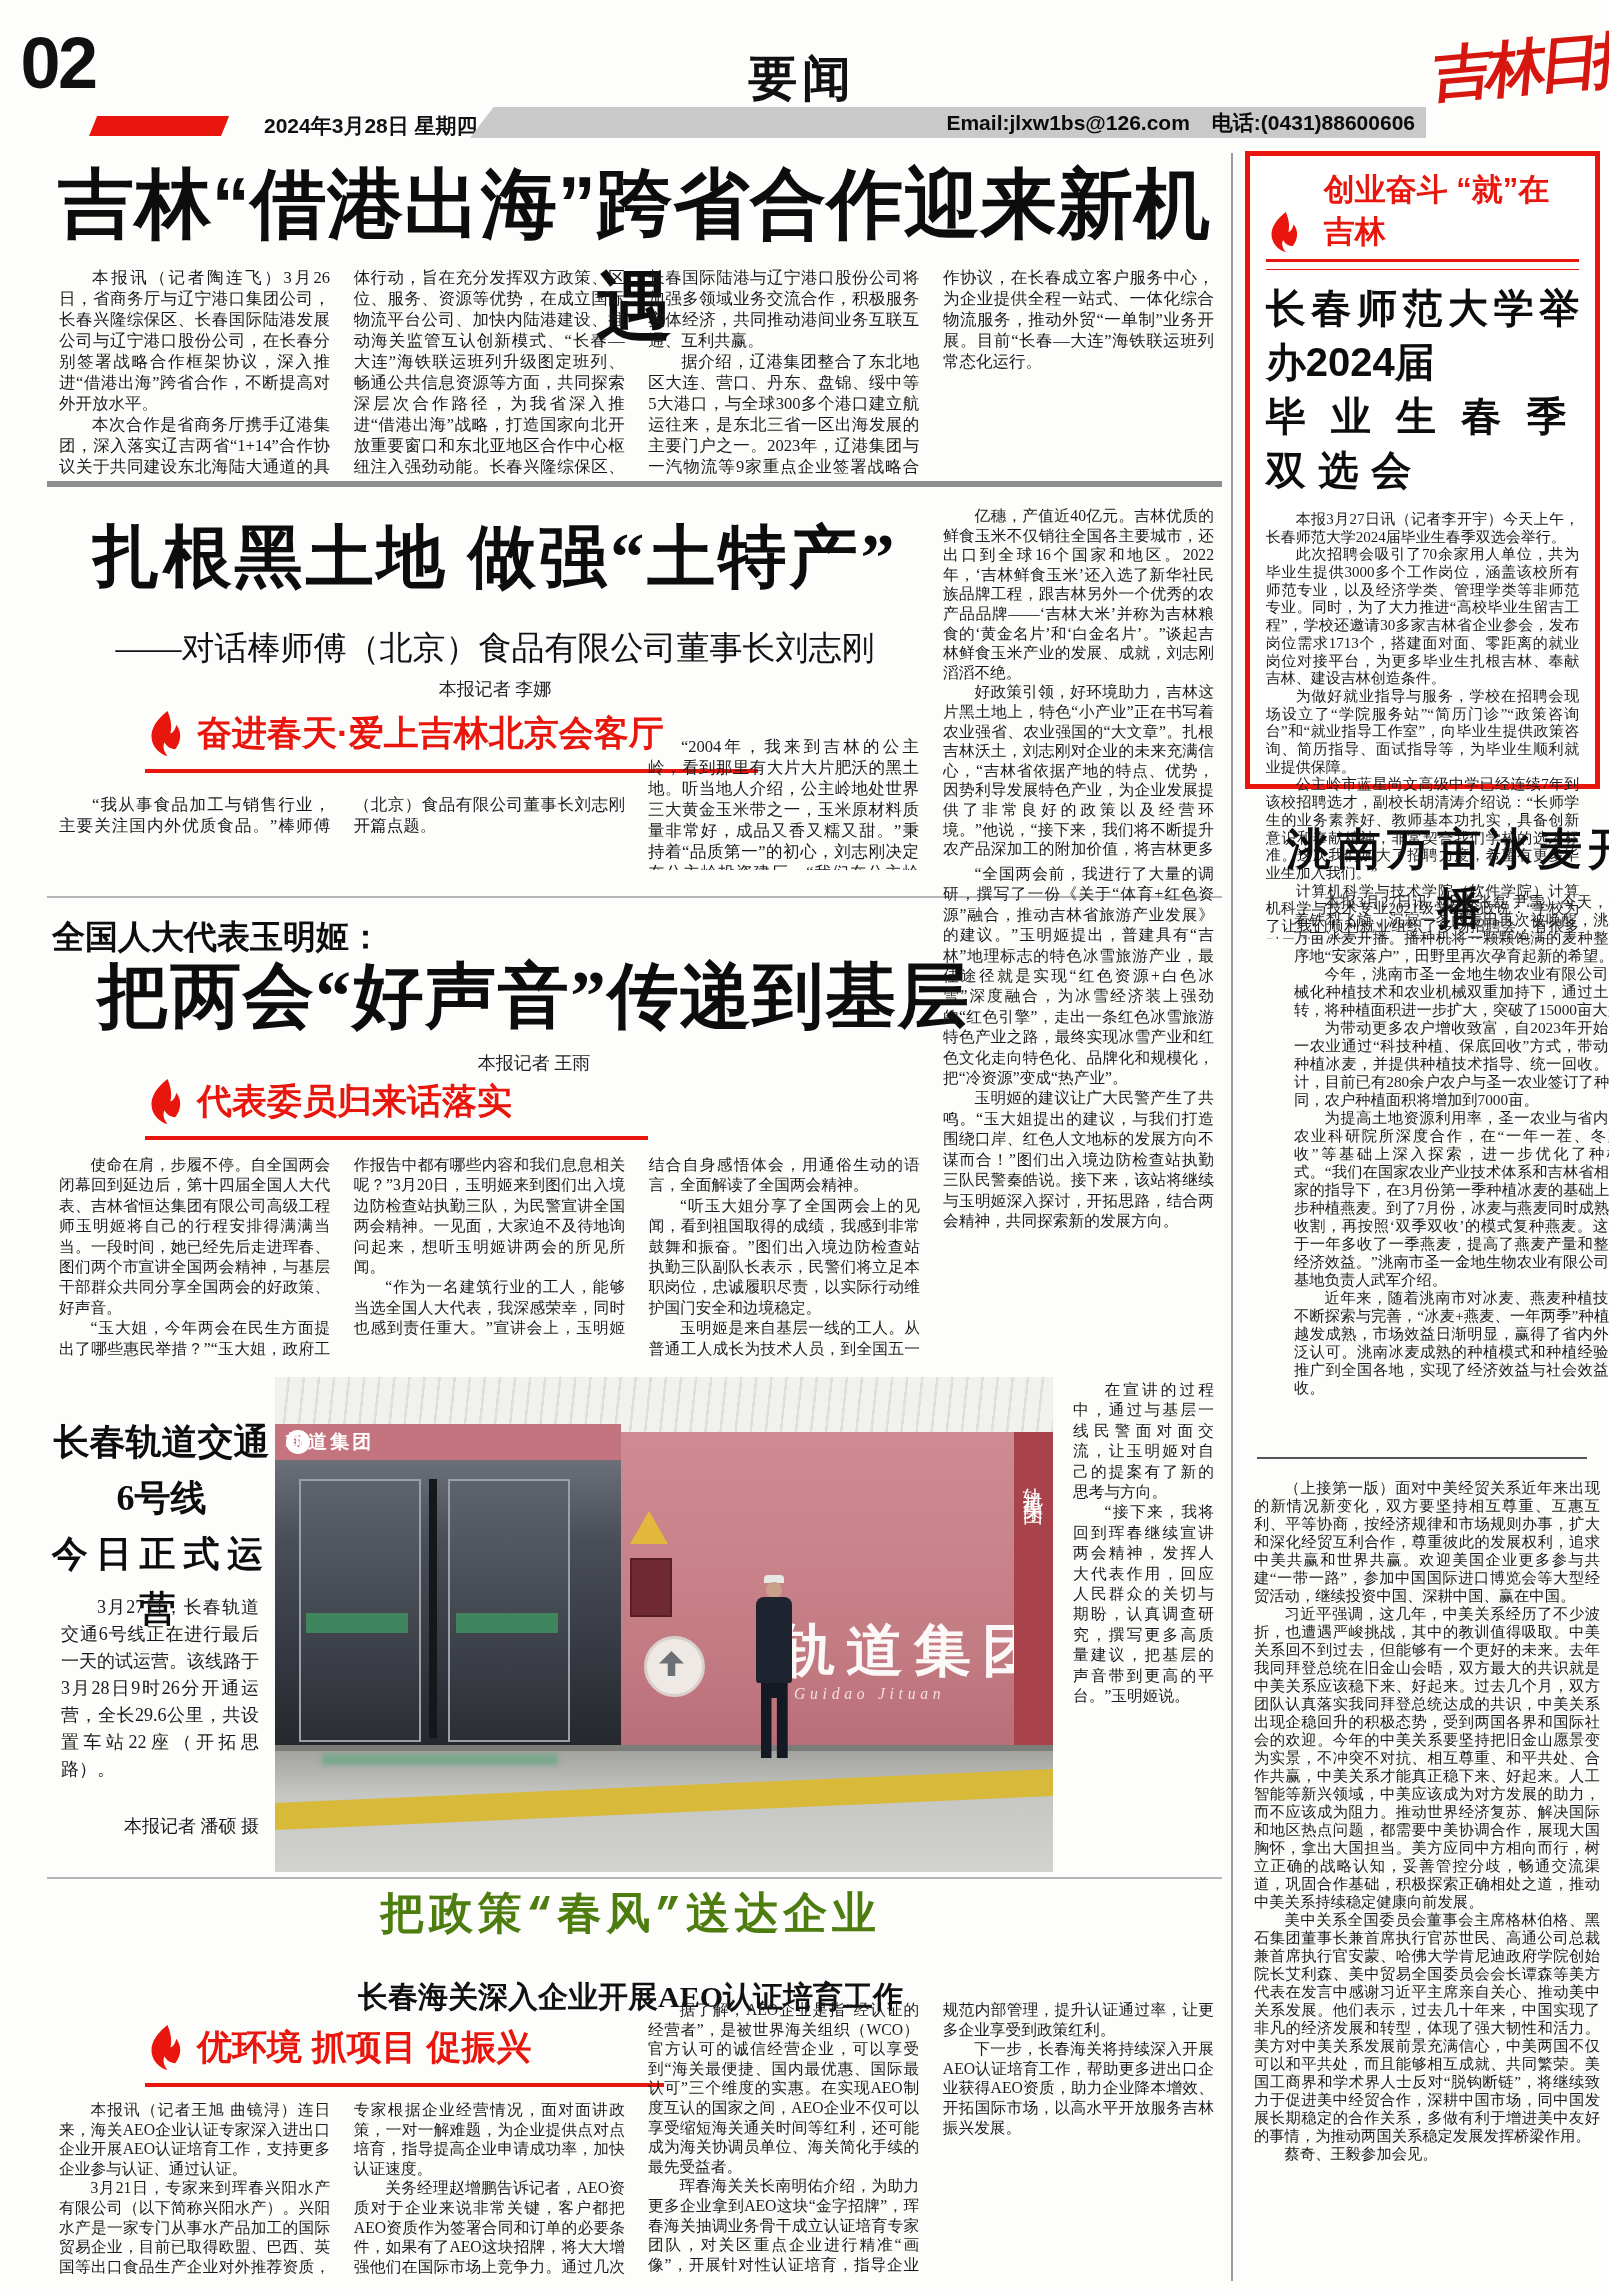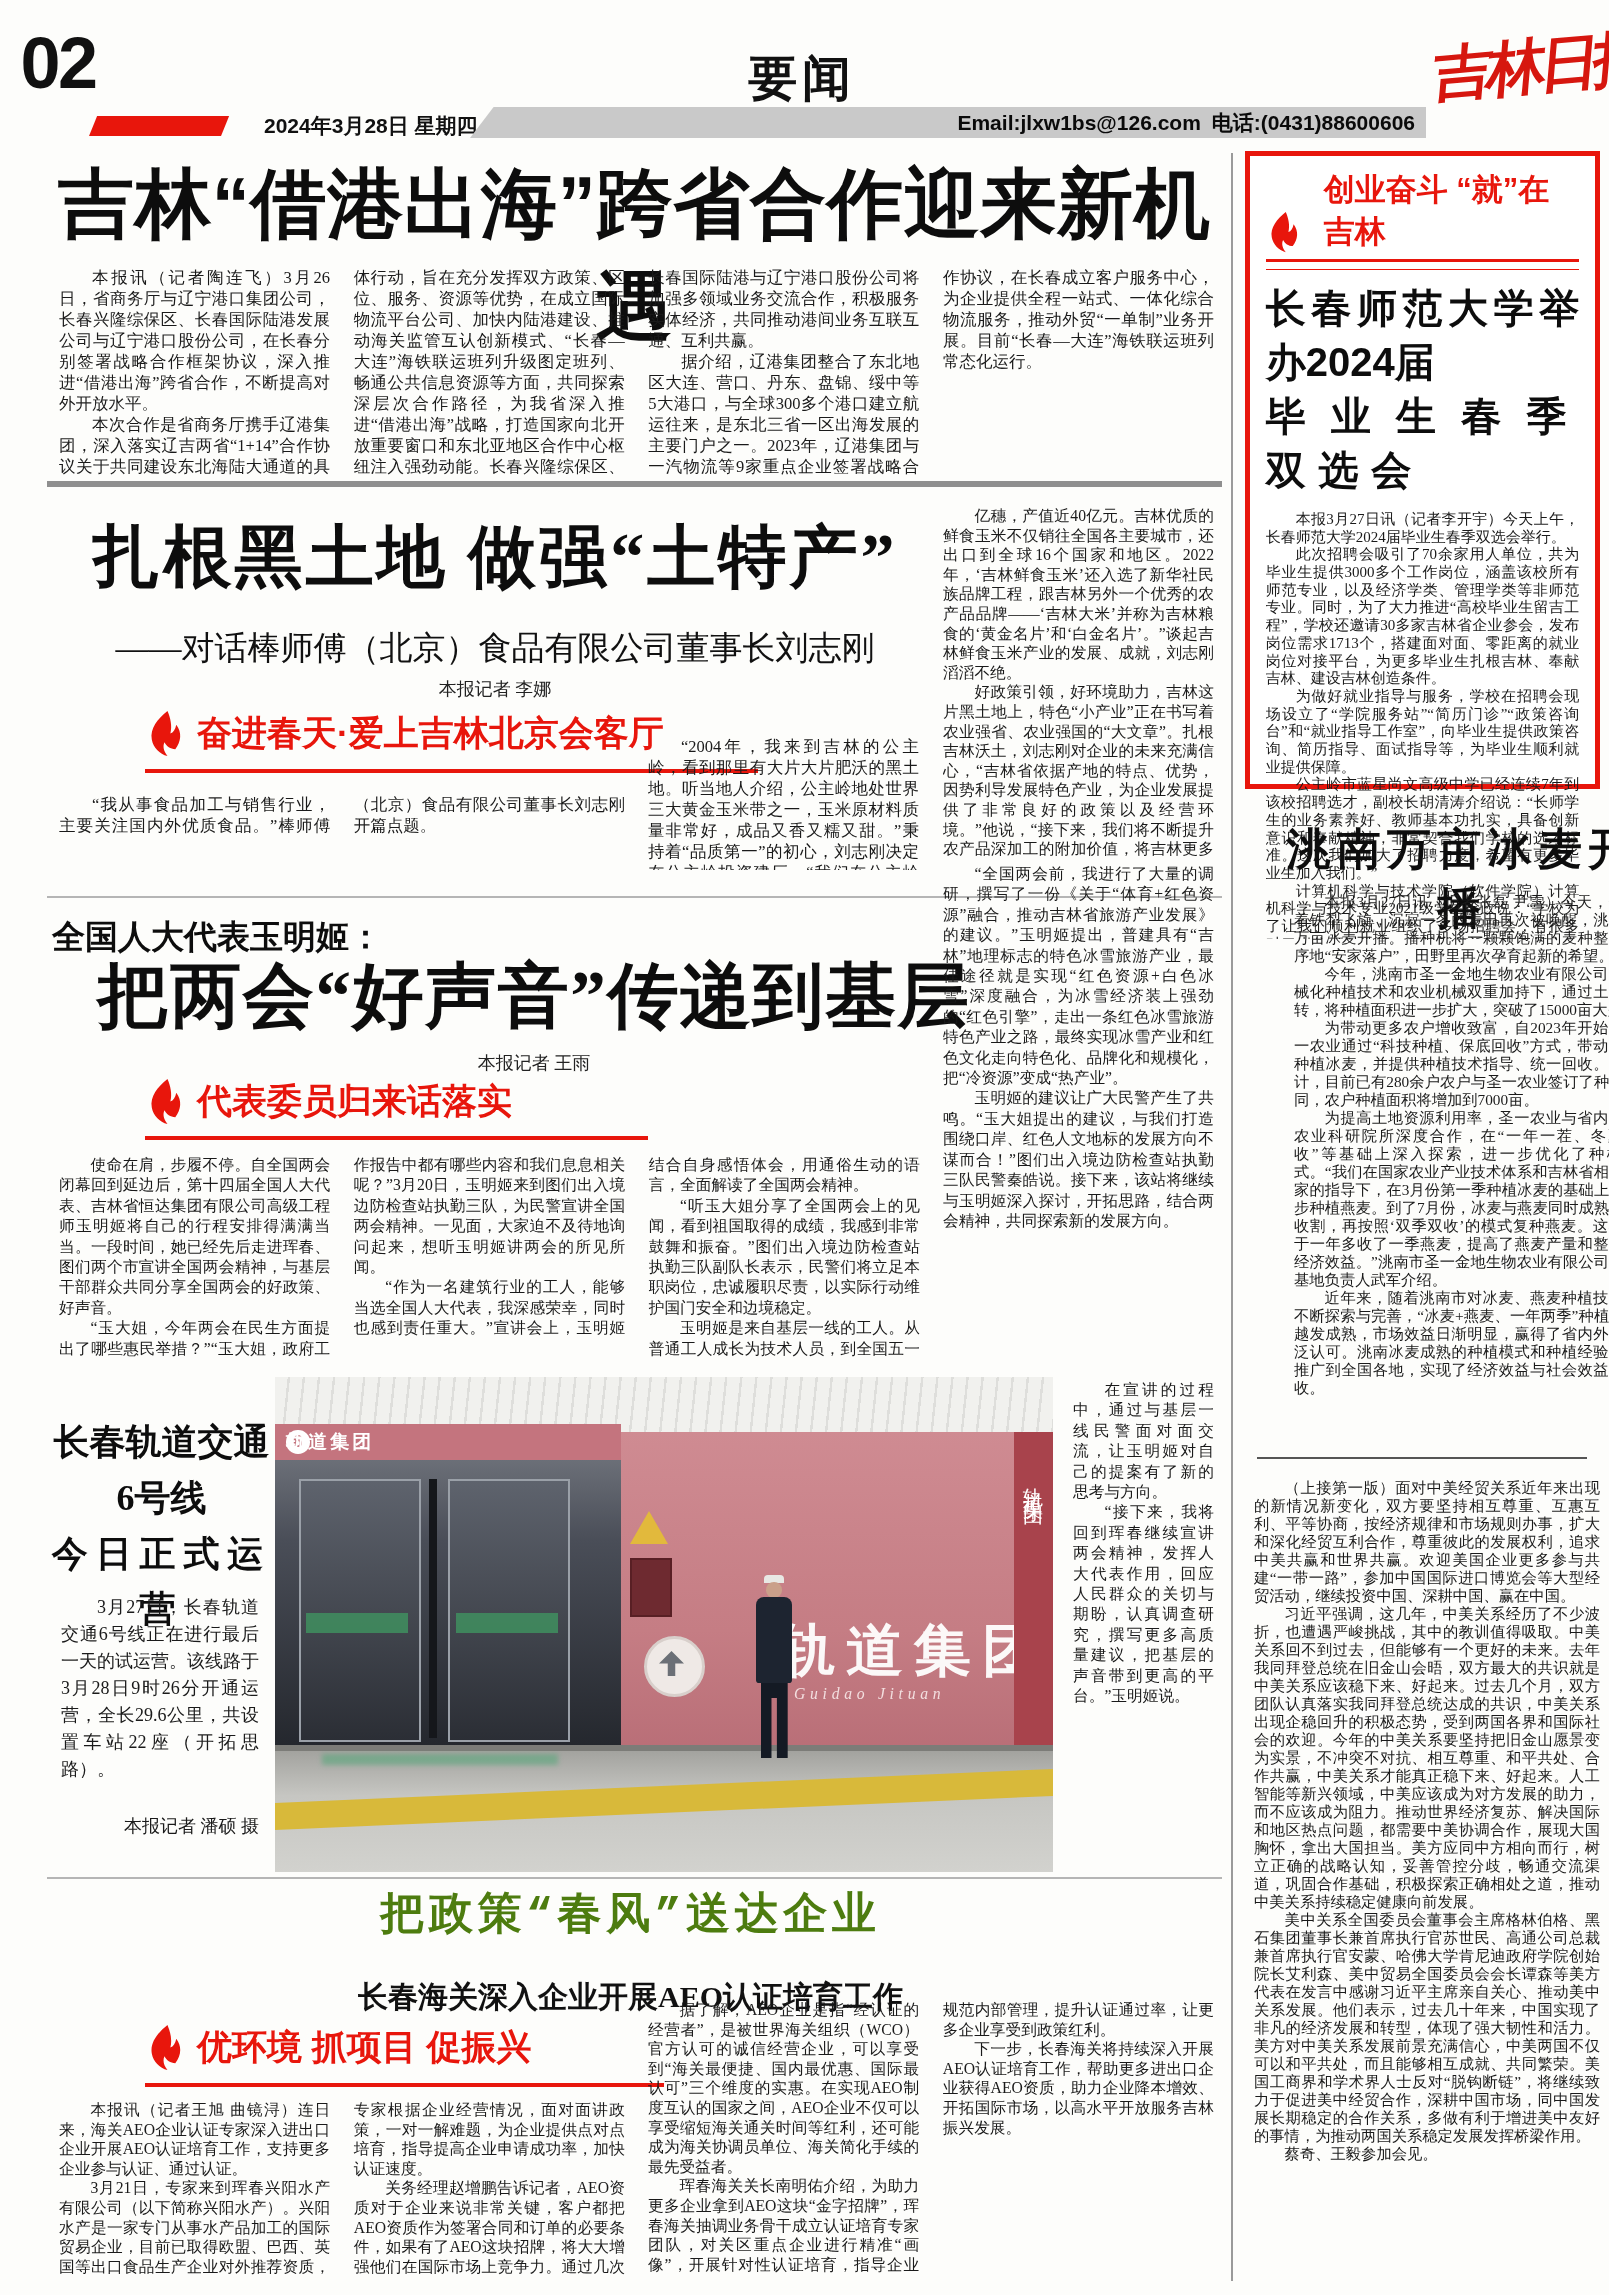--- a/index.html
+++ b/index.html
@@ -36,21 +36,21 @@
   <div class="abs" style="left:93px;top:116px;width:132px;height:20.4px;background:#e8160c;transform:skewX(-22deg);"></div>
 
   <div class="abs sans bold" style="left:264px;top:112px;font-size:21px;color:#111;">
     <span>2024年3月28日 星期四</span>&nbsp;&nbsp;
     <span>编辑 周力 张健</span>
   </div>
 
   <div class="abs" style="left:470px;top:107px;width:956px;height:31px;background:#c9c9c9;
               clip-path:polygon(23.6px 0,100% 0,100% 100%,0 100%);display:flex;align-items:center;justify-content:flex-end;">
     <span class="sans bold" style="font-size:21px;color:#0a0a0a;">Email:jlxw1bs@126.com</span>
-    <span class="sans bold" style="font-size:21px;color:#0a0a0a;margin:0 11px 0 11px;">电话:(0431)88600606</span>
+    <span class="sans bold" style="font-size:21px;color:#0a0a0a;margin:0 11px 0 22px;">电话:(0431)88600606</span>
   </div>
 
   <div class="abs sans bold center" style="left:692px;top:46px;width:220px;font-size:49px;color:#111;letter-spacing:4.7px;">要闻</div>
 
   <div class="abs bold" style="left:1433px;top:28px;width:173px;font-size:60px;color:#d6170f;
               transform:rotate(-5deg) skewX(-10deg);letter-spacing:-6.3px;white-space:nowrap;">吉林日报</div>
 
   <div class="abs bold center" style="left:47px;top:154px;width:1175px;font-size:76px;font-family:'Liberation Sans','DejaVu Sans',sans-serif;
               letter-spacing:0.8px;color:#0d0d0d;">吉林“借港出海”跨省合作迎来新机遇</div>
 

